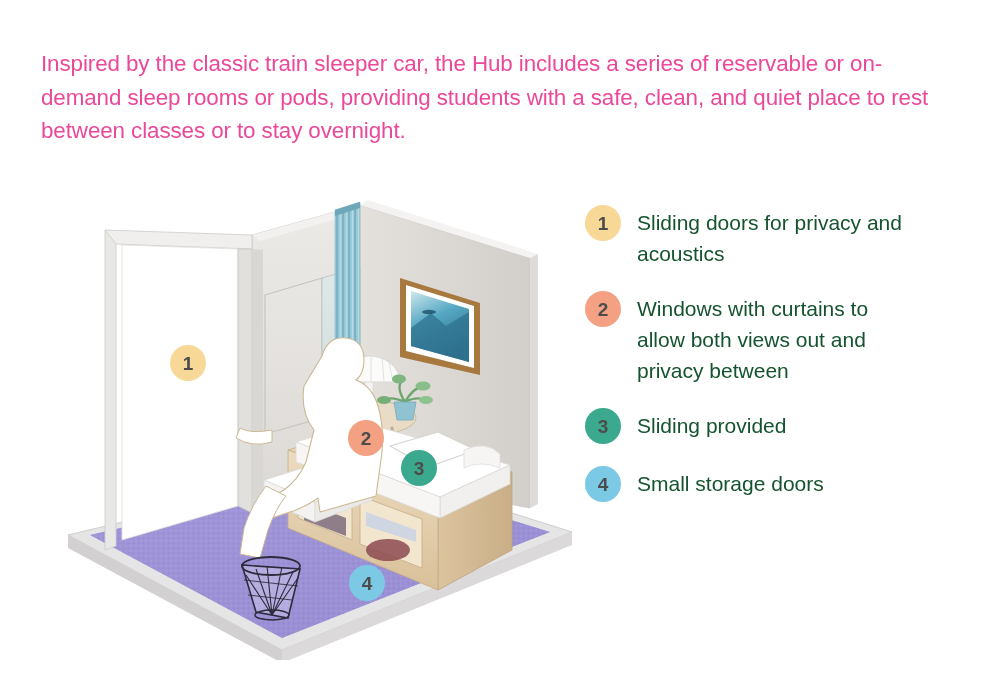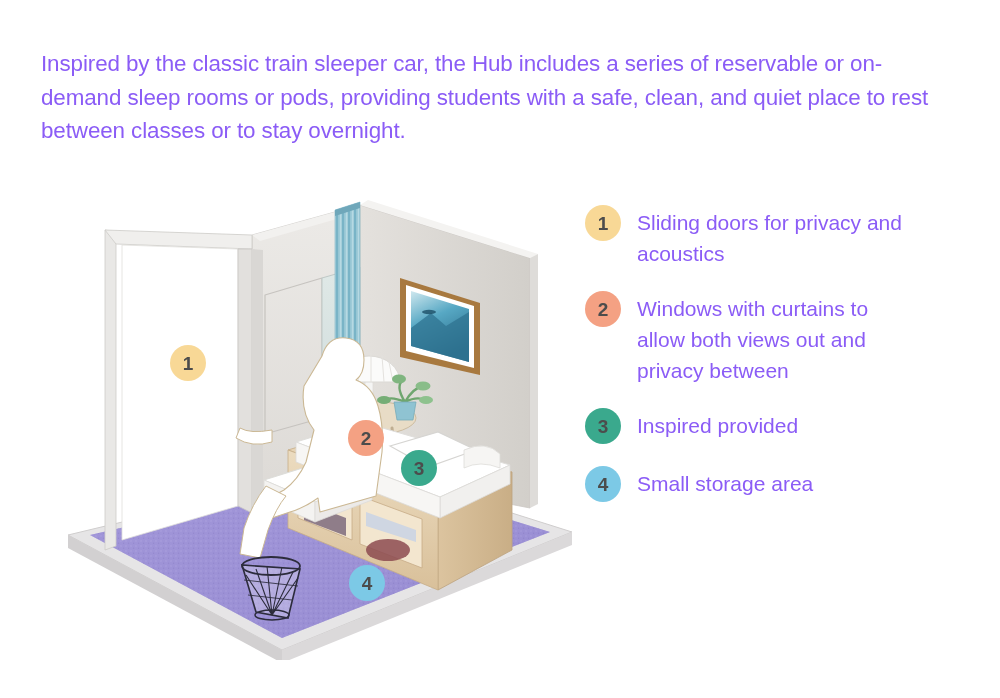--- a/index.html
+++ b/index.html
@@ -27,21 +27,21 @@
   #intro {
     position: absolute;
     left: 41px;
     top: 47px;
     width: 892px;
   }
   #intro p {
     margin: 0;
     font-size: 22.4px;
     line-height: 33.5px;
-    color: #8b5cf6;
+    color: #ec4899;
     font-weight: 400;
     letter-spacing: -0.1px;
     font-family: "Liberation Sans", sans-serif;
   }
 
   
   #illustration {
     position: absolute;
     left: 60px;
     top: 150px;
@@ -92,21 +92,21 @@
     font-weight: 700;
     color: #4c4c4c;
     line-height: 1;
     margin-top: 0px;
     box-sizing: border-box;
   }
   .legend-text {
     margin-left: 16px;
     font-size: 21px;
     line-height: 31px;
-    color: #8b5cf6;
+    color: #14532d;
     max-width: 268px;
     padding-top: 2px;
   }
 </style>
 </head>
 <body>
 
 <div id="page">
 
   <div id="intro">
@@ -323,25 +323,25 @@
       <div class="legend-badge" style="background:#f4a183;">
         <span>2</span>
       </div>
       <div class="legend-text">Windows with curtains to allow both views out and privacy between</div>
     </div>
 
     <div class="legend-row">
       <div class="legend-badge" style="background:#3aa98d;">
         <span>3</span>
       </div>
-      <div class="legend-text">Inspired provided</div>
+      <div class="legend-text">Sliding provided</div>
     </div>
 
     <div class="legend-row">
       <div class="legend-badge" style="background:#7cc9e6;">
         <span>4</span>
       </div>
-      <div class="legend-text">Small storage area</div>
+      <div class="legend-text">Small storage doors</div>
     </div>
 
   </div>
 
 </div>
 
 </body></html>

